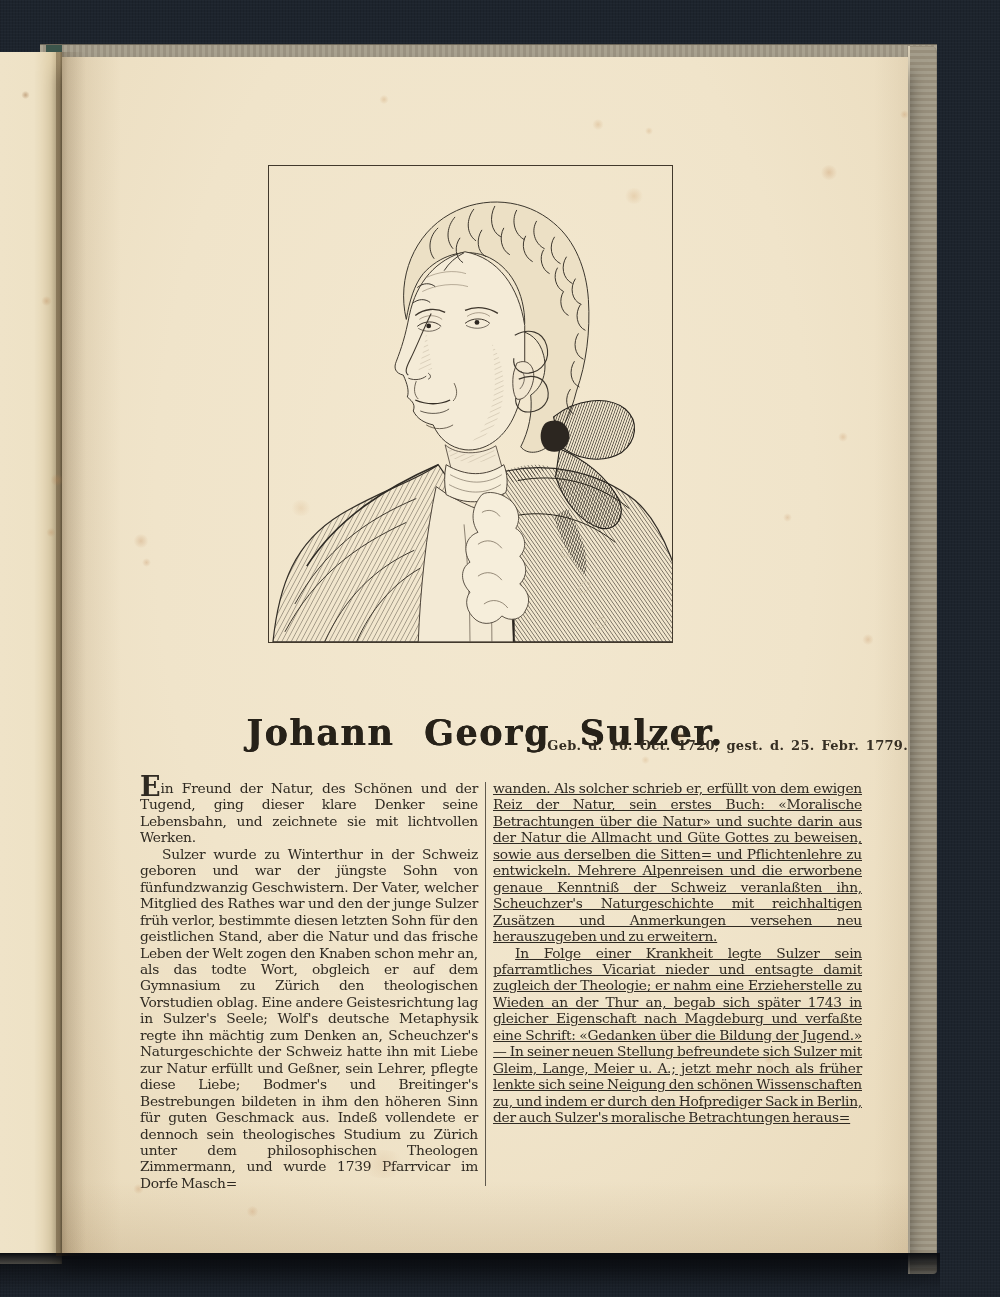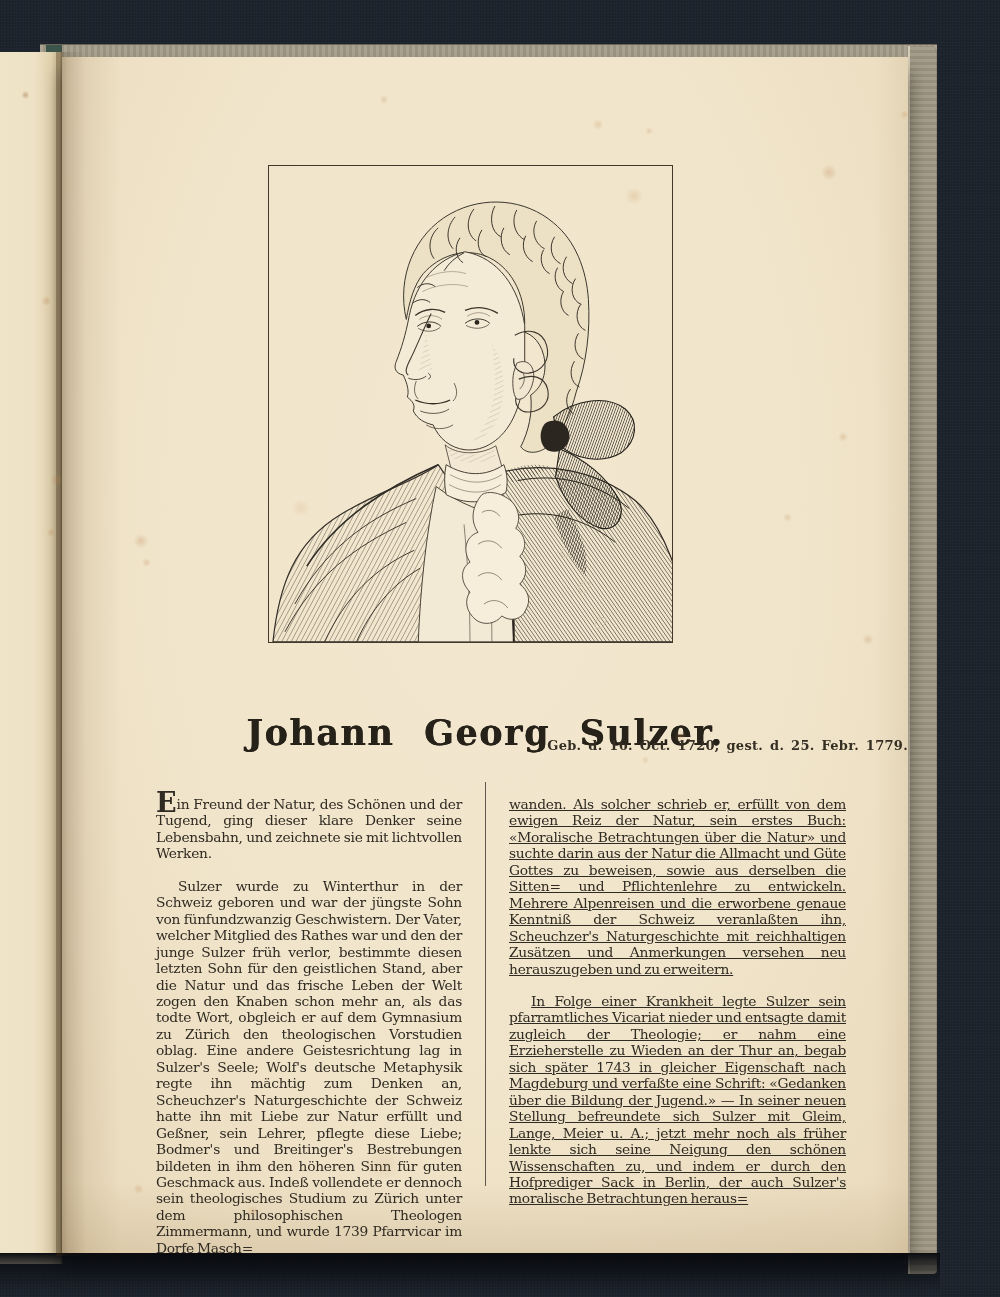--- a/index.html
+++ b/index.html
@@ -39,21 +39,21 @@
   
   .title{position:absolute;left:0;top:632px;width:100%;text-align:center;
         font-size:35px;font-weight:bold;color:#272219;letter-spacing:1.5px;word-spacing:16px;
         text-shadow:0.4px 0 0 #272219;z-index:2;}
   .subtitle{position:absolute;left:0;top:681px;width:100%;text-align:right;
         font-size:13px;font-weight:bold;color:#352e23;letter-spacing:0.3px;word-spacing:2px;z-index:2;}
   
   .columns{position:absolute;left:78px;top:723px;width:722px;display:flex;z-index:2;}
   .col{color:#2f2a22;font-size:13.8px;line-height:16.45px;text-align:justify;
         letter-spacing:-0.25px;word-spacing:-1.2px;}
-  .col p{margin:16px;}
+  .col p{margin:0;}
   .col p.indent{text-indent:1.6em;}
   .col-left{width:338px;}
   .col-right{width:369px;text-decoration:underline;}
   .divider{width:1px;background:#5f594d;margin:2px 7px 0 7px;height:404px;}
   .dropcap{font-size:27px;font-weight:bold;line-height:10px;vertical-align:-3px;letter-spacing:0;}
 </style>
 </head>
 <body>
 
 <div class="scene">

